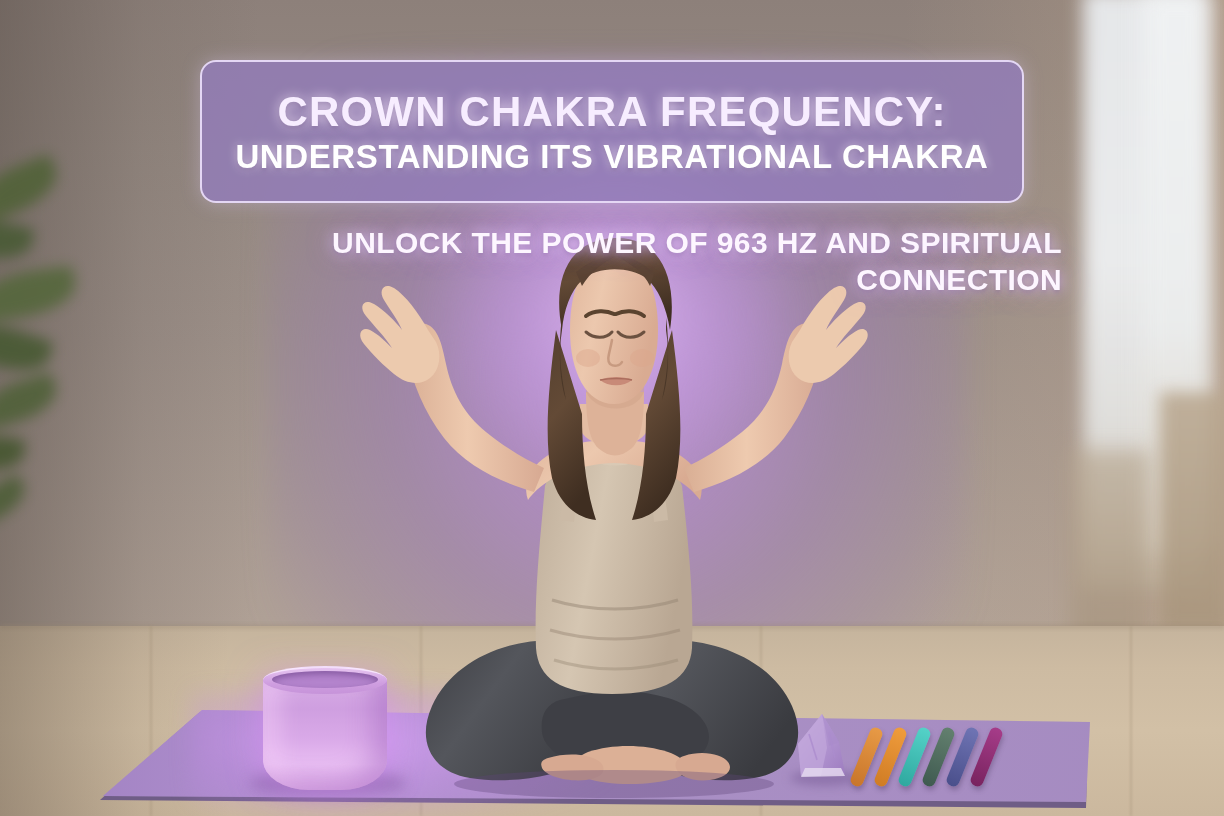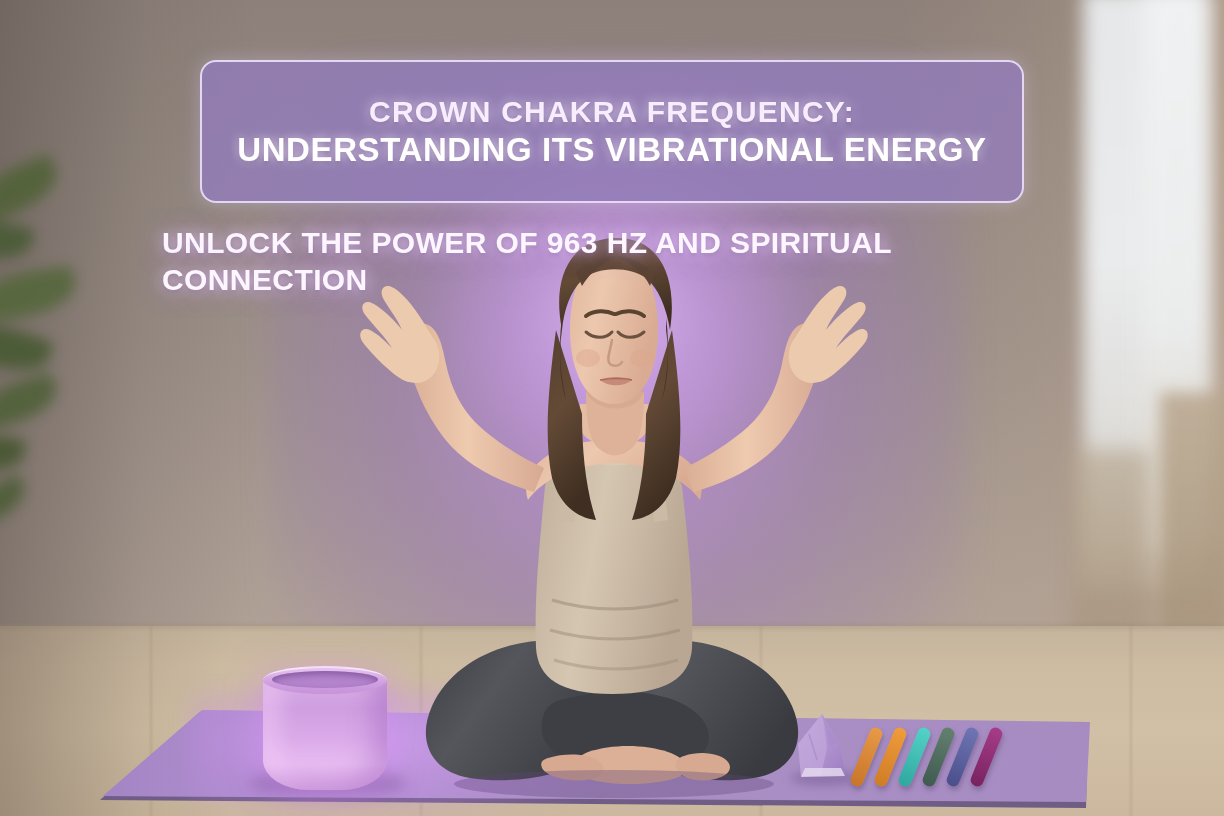--- a/index.html
+++ b/index.html
@@ -246,40 +246,40 @@
     border: 2px solid rgba(236,222,250,0.92);
     border-radius: 16px;
     box-shadow: 0 0 18px rgba(220,200,245,0.35);
     display: flex;
     flex-direction: column;
     align-items: center;
     justify-content: center;
     gap: 2px;
   }
   .title-line1 {
-    font-size: 30px;
+    font-size: 42px;
     font-weight: bold;
     letter-spacing: 1.2px;
     color: #f7edff;
     text-shadow: 0 0 12px rgba(255,240,255,0.75), 0 2px 4px rgba(80,56,110,0.45);
     white-space: nowrap;
   }
   .title-line2 {
     font-size: 33px;
     font-weight: bold;
     letter-spacing: 0.6px;
     color: #ffffff;
     text-shadow: 0 0 10px rgba(255,245,255,0.7), 0 2px 4px rgba(80,56,110,0.45);
     white-space: nowrap;
   }
   .subtitle {
     position: absolute;
     left: 162px; top: 225px;
     width: 900px;
-    text-align: left;
+    text-align: right;
     font-size: 30px;
     font-weight: bold;
     line-height: 1.22;
     letter-spacing: 0.4px;
     color: #fdf6ff;
     text-shadow: 0 0 14px rgba(240,210,255,0.85),
                  0 0 26px rgba(200,150,240,0.55),
                  0 2px 5px rgba(90,64,120,0.45);
   }
   .watermark {
@@ -510,19 +510,19 @@
 
   <div class="stick" style="left:860px; top:726px; background:linear-gradient(180deg,#e79a46,#c8752a);"></div>
   <div class="stick" style="left:884px; top:726px; background:linear-gradient(180deg,#ef9c3c,#d07c24);"></div>
   <div class="stick" style="left:908px; top:726px; background:linear-gradient(180deg,#54d2c8,#2fa89f);"></div>
   <div class="stick" style="left:932px; top:726px; background:linear-gradient(180deg,#63806f,#3f5a50);"></div>
   <div class="stick" style="left:956px; top:726px; background:linear-gradient(180deg,#6f74b4,#4a4f8b);"></div>
   <div class="stick" style="left:980px; top:726px; background:linear-gradient(180deg,#a63c89,#78235f);"></div>
 
   <div class="title-box">
     <div class="title-line1">CROWN CHAKRA FREQUENCY:</div>
-    <div class="title-line2">UNDERSTANDING ITS VIBRATIONAL ENERGY</div>
+    <div class="title-line2">UNDERSTANDING ITS VIBRATIONAL CHAKRA</div>
   </div>
 
   <div class="subtitle">UNLOCK THE POWER OF 963 HZ AND SPIRITUAL CONNECTION</div>
 
 
 </div>
 
 </body></html>

